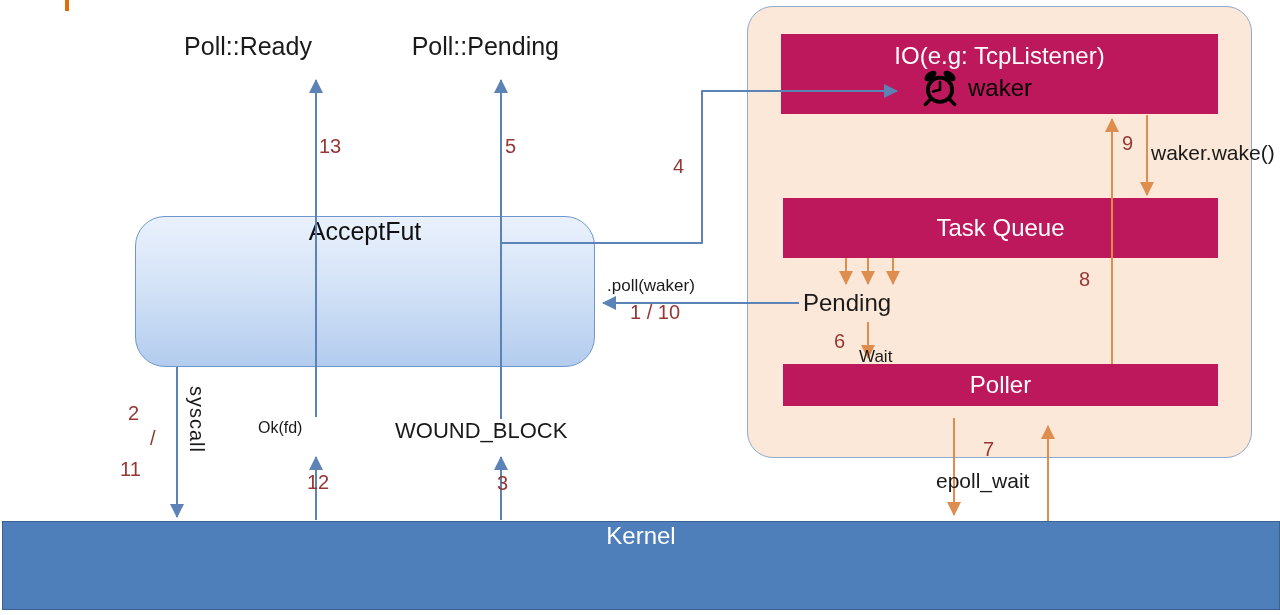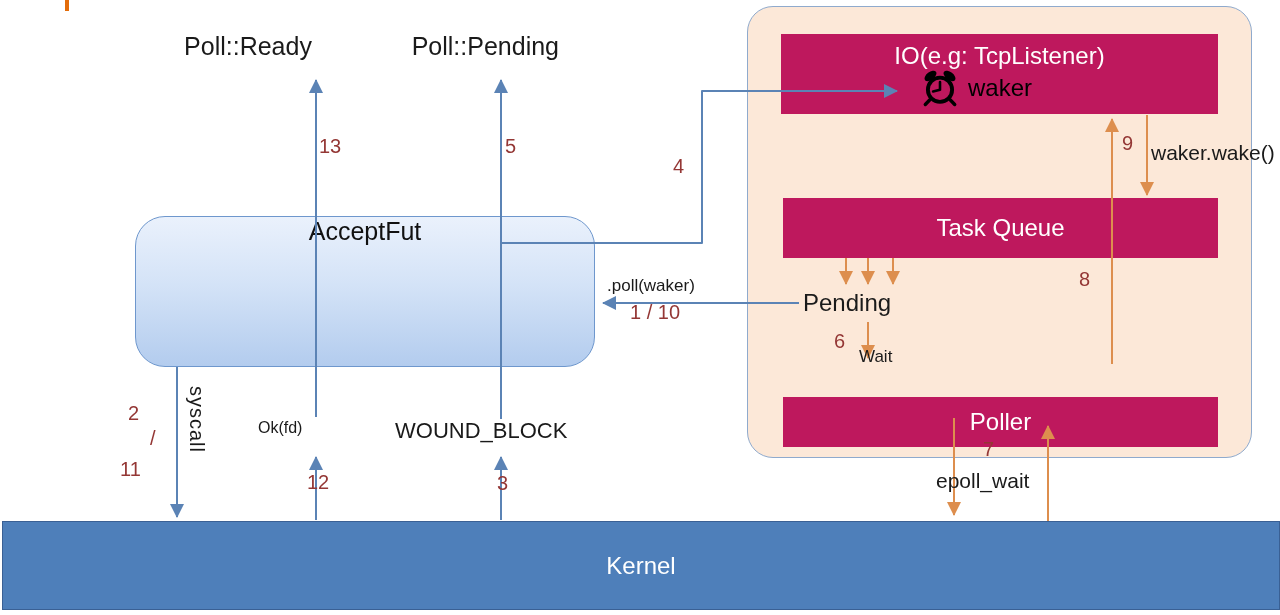--- a/index.html
+++ b/index.html
@@ -37,28 +37,28 @@
     background: #fce8d8; box-sizing: border-box;
   }
   .orange-box { position: absolute; background: #be185d; color: #fff; }
   #io-box { left: 781px; top: 34px; width: 437px; height: 80px;
     display: flex; flex-direction: column; align-items: center; justify-content: center; }
   #io-box .io-title { font-size: 24px; }
   #io-box .waker-row { display: flex; align-items: center; gap: 9px; transform: translateX(-23px); margin-top: -1px; }
   #io-box .waker-row span { color: #000; font-size: 24px; }
   #task-queue { left: 783px; top: 198px; width: 435px; height: 60px;
     display: flex; align-items: center; justify-content: center; font-size: 24px; }
-  #poller { left: 783px; top: 364px; width: 435px; height: 50px;
-    display: flex; align-items: center; justify-content: center; font-size: 24px; margin-top: 33px; }
+  #poller { left: 783px; top: 364px; width: 435px; height: 42px;
+    display: flex; align-items: center; justify-content: center; font-size: 24px; }
 
   
   #kernel-bar {
     left: 2px; top: 521px; width: 1278px; height: 89px;
     background: #4e7fba; border: 1px solid #3a6094; box-sizing: border-box;
-    display: flex; align-items: center; justify-content: center;
+    display: flex; justify-content: center;
     font-size: 24px;
   }
 
   
   #connectors { left: 0; top: 0; width: 1280px; height: 615px; z-index: 10; pointer-events: none; }
 
   
   #lbl-syscall { left: 186px; top: 386px; font-size: 20px; writing-mode: vertical-rl; letter-spacing: 1px; }
   #num-2  { left: 128px; top: 402px; font-size: 20px; }
   #num-sl { left: 150px; top: 427px; font-size: 20px; }

